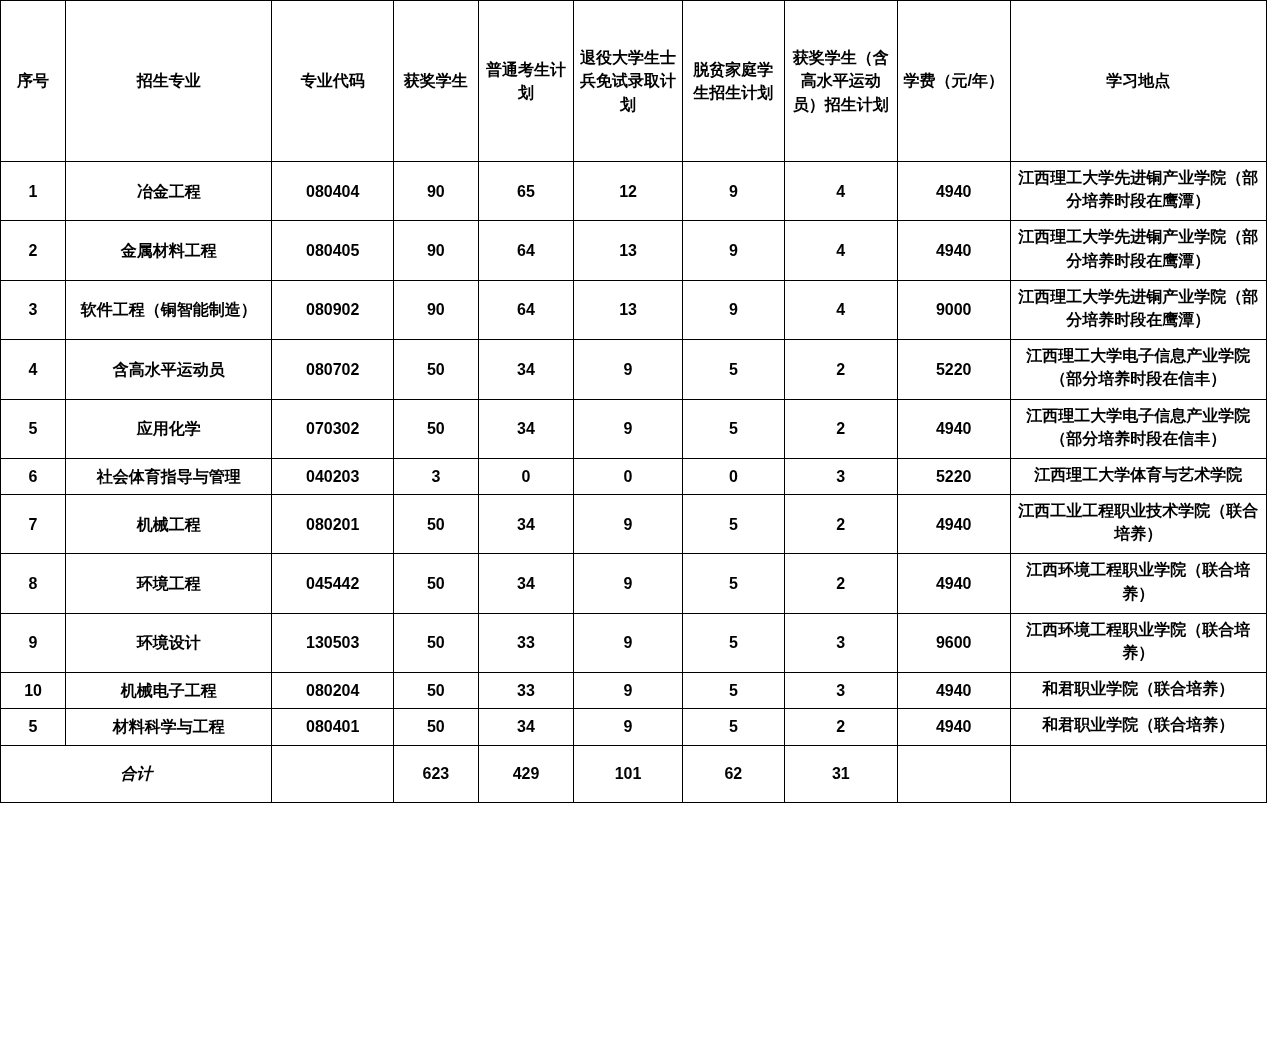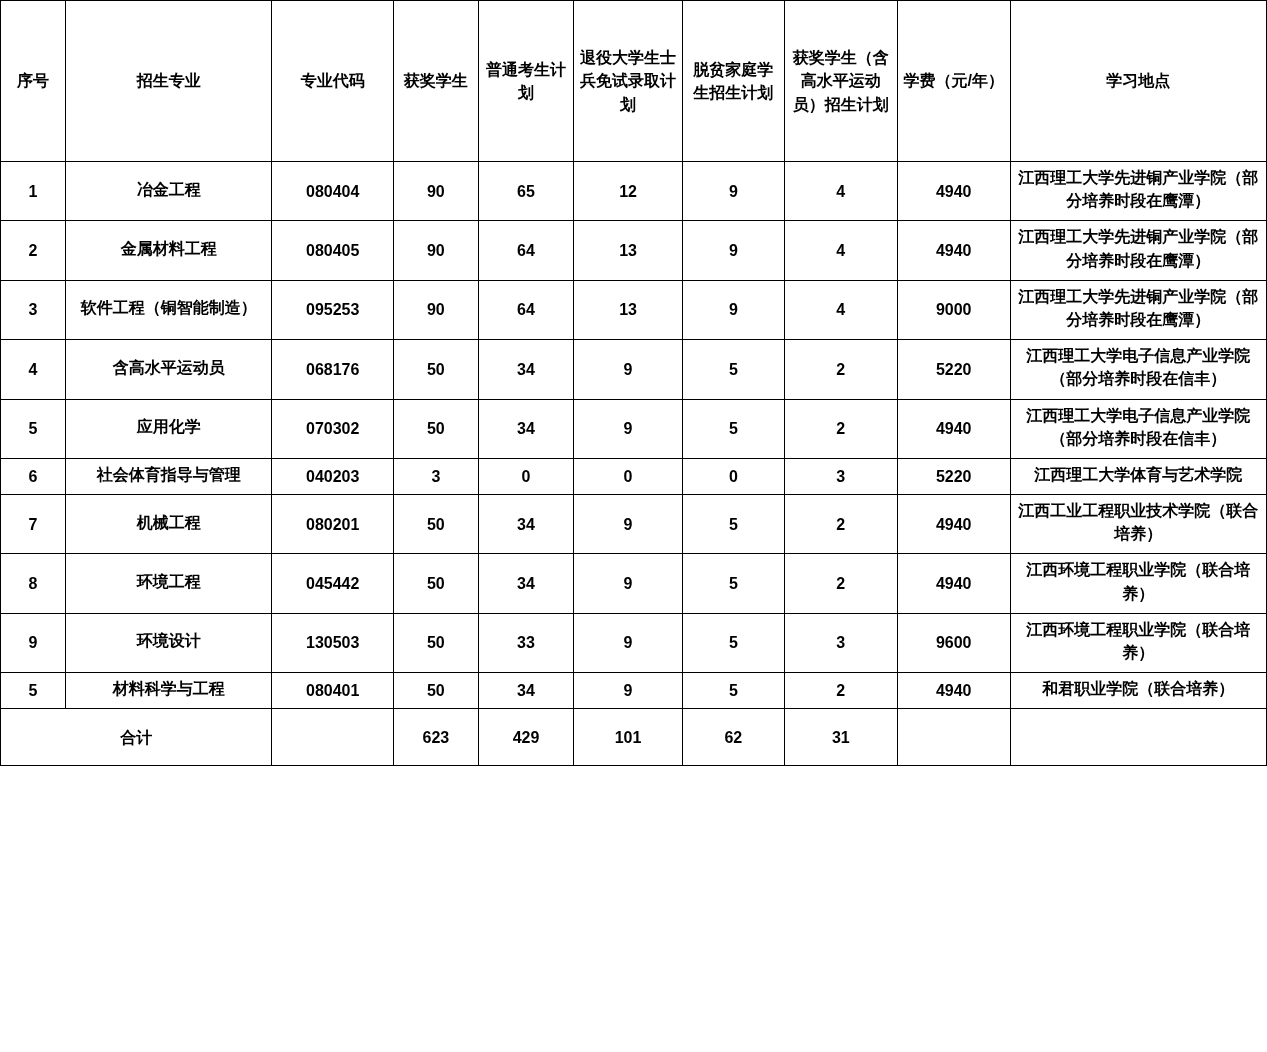--- a/index.html
+++ b/index.html
@@ -43,24 +43,24 @@
   col.c-major    { width: 190px; }
   col.c-code     { width: 112px; }
   col.c-plan     { width: 78px; }
   col.c-normal   { width: 88px; }
   col.c-soldier  { width: 100px; }
   col.c-poverty  { width: 94px; }
   col.c-award    { width: 104px; }
   col.c-fee      { width: 104px; }
   col.c-place    { width: 236px; }
 
-  .major-cell { font-size: 16px; font-family: Liberation Mono, monospace; }
+  .major-cell { font-size: 16px; }
   .place-cell { font-size: 16px; line-height: 1.5; padding: 6px 8px; font-family: Liberation Mono, monospace; }
   .total-row td { height: 44px; }
-  .total-label { font-weight: bold; }
+  .total-label { font-weight: bold; font-style: italic; }
   .empty-cell { }
 </style>
 </head>
 <body>
 
 <div class="table-wrap">
   <table class="plan-table">
     <colgroup>
       <col class="c-idx">
       <col class="c-major">
@@ -108,33 +108,33 @@
         <td>64</td>
         <td>13</td>
         <td>9</td>
         <td>4</td>
         <td>4940</td>
         <td class="place-cell">江西理工大学先进铜产业学院（部分培养时段在鹰潭）</td>
       </tr>
       <tr>
         <td>3</td>
         <td class="major-cell">软件工程（铜智能制造）</td>
-        <td>095253</td>
+        <td>080902</td>
         <td>90</td>
         <td>64</td>
         <td>13</td>
         <td>9</td>
         <td>4</td>
         <td>9000</td>
         <td class="place-cell">江西理工大学先进铜产业学院（部分培养时段在鹰潭）</td>
       </tr>
       <tr>
         <td>4</td>
         <td class="major-cell">含高水平运动员</td>
-        <td>068176</td>
+        <td>080702</td>
         <td>50</td>
         <td>34</td>
         <td>9</td>
         <td>5</td>
         <td>2</td>
         <td>5220</td>
         <td class="place-cell">江西理工大学电子信息产业学院（部分培养时段在信丰）</td>
       </tr>
       <tr>
         <td>5</td>
@@ -188,20 +188,32 @@
         <td>9</td>
         <td class="major-cell">环境设计</td>
         <td>130503</td>
         <td>50</td>
         <td>33</td>
         <td>9</td>
         <td>5</td>
         <td>3</td>
         <td>9600</td>
         <td class="place-cell">江西环境工程职业学院（联合培养）</td>
+      </tr>
+      <tr>
+        <td>10</td>
+        <td class="major-cell">机械电子工程</td>
+        <td>080204</td>
+        <td>50</td>
+        <td>33</td>
+        <td>9</td>
+        <td>5</td>
+        <td>3</td>
+        <td>4940</td>
+        <td class="place-cell">和君职业学院（联合培养）</td>
       </tr>
       <tr>
         <td>5</td>
         <td class="major-cell">材料科学与工程</td>
         <td>080401</td>
         <td>50</td>
         <td>34</td>
         <td>9</td>
         <td>5</td>
         <td>2</td>

